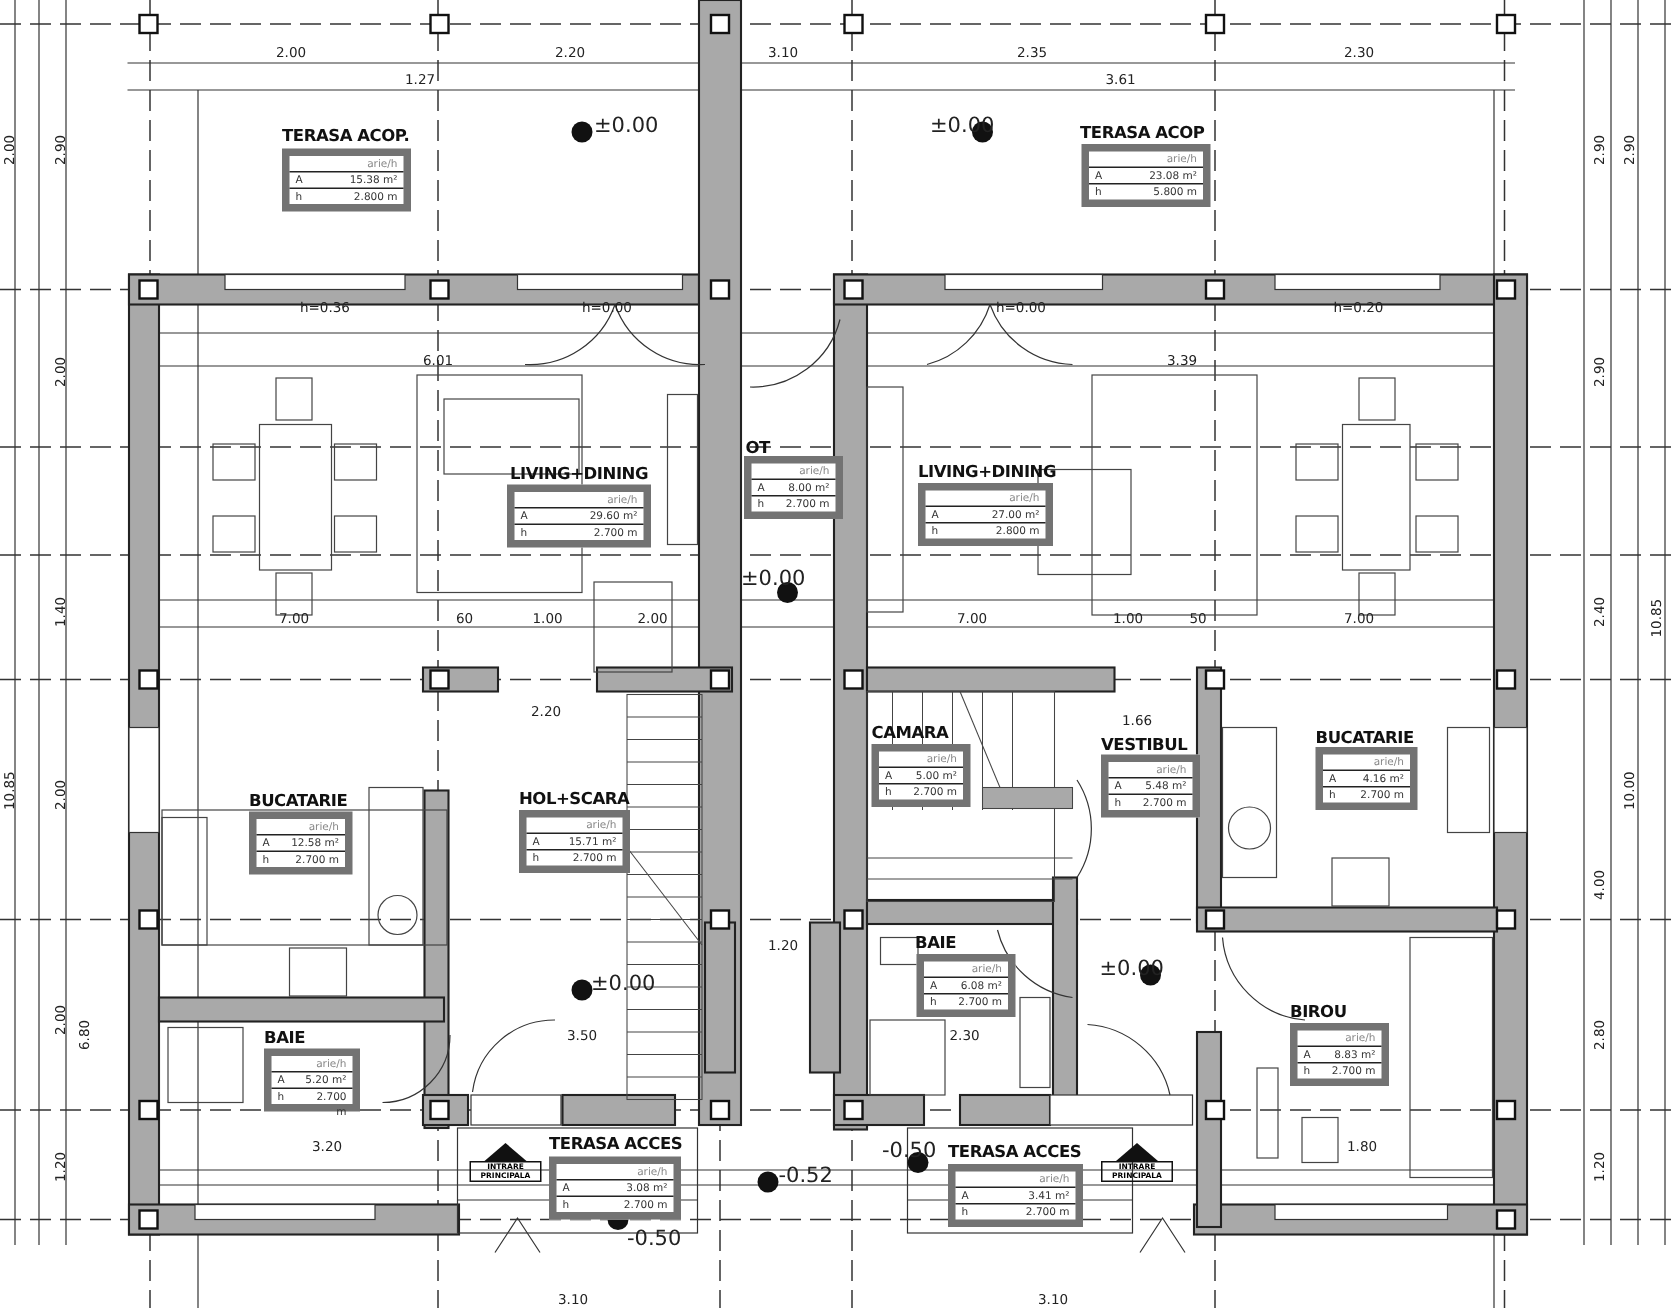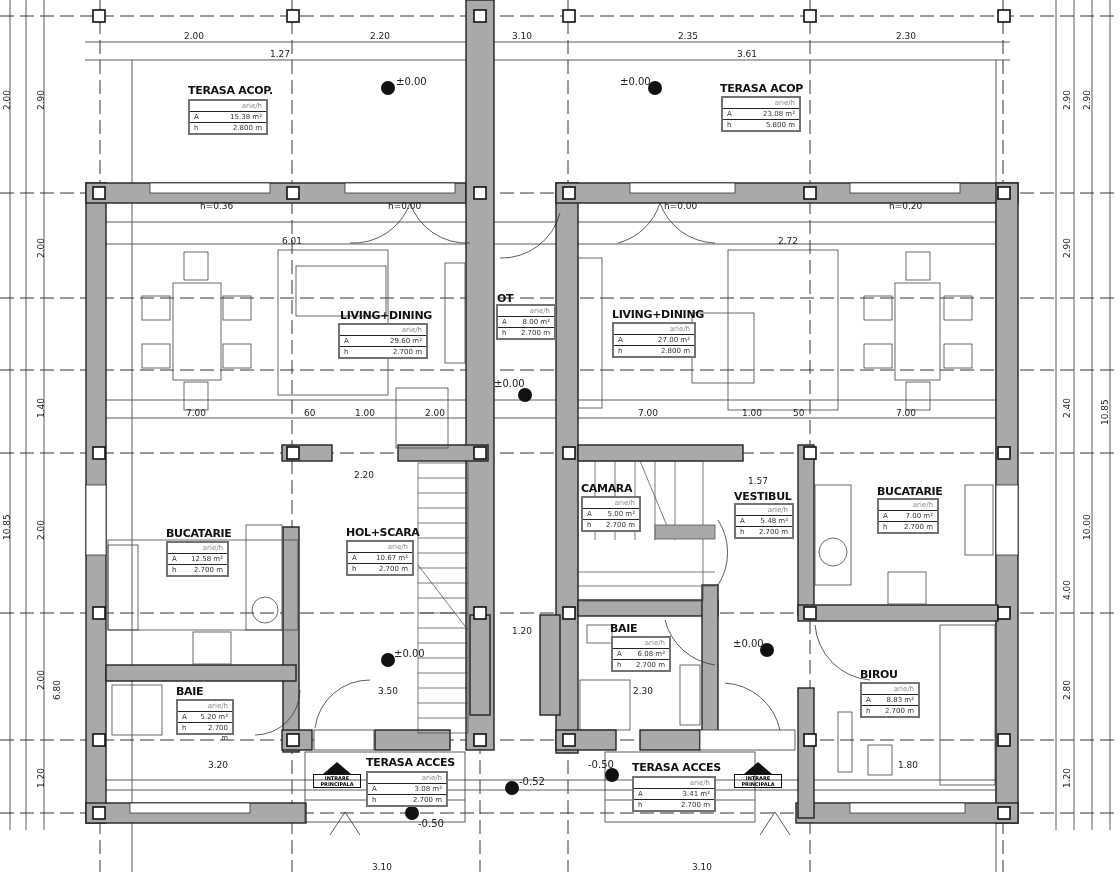--- a/index.html
+++ b/index.html
@@ -1,26 +1,26 @@
 <!DOCTYPE html>
 <html><head>
 <meta charset="utf-8">
 <style>
   html,body{margin:0;padding:0;background:#ffffff;}
   body{width:1120px;height:872px;overflow:hidden;position:relative;font-family:"DejaVu Sans",sans-serif;}
   #plan{position:absolute;left:0;top:0;width:1120px;height:872px;}
   .lbl{position:absolute;font-family:"DejaVu Sans",sans-serif;font-weight:bold;font-size:11px;color:#111;letter-spacing:-0.3px;white-space:nowrap;}
-  .rtab{position:absolute;border:2px solid #737373;background:#fff;font-size:7px;color:#333;font-family:"DejaVu Sans",sans-serif;}
+  .rtab{position:absolute;border:5px solid #737373;background:#fff;font-size:7px;color:#333;font-family:"DejaVu Sans",sans-serif;}
   .rtab .r{height:10px;line-height:10px;border-top:1px solid #222;display:flex;}
   .rtab .r:first-child{border-top:none;justify-content:flex-end;padding-right:4px;color:#888;}
   .rtab .k{width:18px;padding-left:4px;}
   .rtab .v{flex:1;text-align:right;padding-right:4px;}
   .dim{position:absolute;font-family:"DejaVu Sans",sans-serif;font-size:9px;color:#222;white-space:nowrap;}
   .dimv{position:absolute;font-family:"DejaVu Sans",sans-serif;font-size:9px;color:#222;white-space:nowrap;transform:rotate(-90deg);transform-origin:left top;}
-  .lvl{position:absolute;font-size:10px;color:#222;font-family:"DejaVu Sans",sans-serif;}
+  .lvl{position:absolute;font-size:14px;color:#222;font-family:"DejaVu Sans",sans-serif;}
   .north{position:absolute;width:48px;height:24px;text-align:center;}
   .north .tri{width:0;height:0;border-left:14px solid transparent;border-right:14px solid transparent;border-bottom:12px solid #111;margin:0 auto;}
   .north .box{border:1px solid #111;font-size:5px;line-height:6px;font-weight:bold;}
 </style>
 </head>
 <body>
 
 <svg id="plan" viewBox="0 0 1120 872" xmlns="http://www.w3.org/2000/svg">
   <g stroke="#333" stroke-width="1" stroke-dasharray="14,6" fill="none">
     <line x1="0" y1="16" x2="1120" y2="16"></line>
@@ -337,21 +337,21 @@
     </div>
 </div>
 
 <div class="lbl" style="left:346px;top:526px">HOL+SCARA</div>
 <div class="rtab" style="left:346px;top:540px;width:64px">
   <div class="r">
       <span>arie/h</span>
     </div>
   <div class="r">
       <span class="k">A</span>
-      <span class="v">10.67 m²</span>
+      <span class="v">15.71 m²</span>
     </div>
   <div class="r">
       <span class="k">h</span>
       <span class="v">2.700 m</span>
     </div>
 </div>
 
 <div class="lbl" style="left:581px;top:482px">CAMARA</div>
 <div class="rtab" style="left:581px;top:496px;width:56px">
   <div class="r">
@@ -382,21 +382,21 @@
     </div>
 </div>
 
 <div class="lbl" style="left:877px;top:485px">BUCATARIE</div>
 <div class="rtab" style="left:877px;top:498px;width:58px">
   <div class="r">
       <span>arie/h</span>
     </div>
   <div class="r">
       <span class="k">A</span>
-      <span class="v">7.00 m²</span>
+      <span class="v">4.16 m²</span>
     </div>
   <div class="r">
       <span class="k">h</span>
       <span class="v">2.700 m</span>
     </div>
 </div>
 
 <div class="lbl" style="left:176px;top:685px">BAIE</div>
 <div class="rtab" style="left:176px;top:699px;width:54px">
   <div class="r">
@@ -497,36 +497,36 @@
 <div class="dim" style="left:896px;top:31px">2.30</div>
 <div class="dim" style="left:270px;top:49px">1.27</div>
 <div class="dim" style="left:737px;top:49px">3.61</div>
 
 <div class="dim" style="left:200px;top:201px">h=0.36</div>
 <div class="dim" style="left:388px;top:201px">h=0.00</div>
 <div class="dim" style="left:664px;top:201px">h=0.00</div>
 <div class="dim" style="left:889px;top:201px">h=0.20</div>
 
 <div class="dim" style="left:282px;top:236px">6.01</div>
-<div class="dim" style="left:778px;top:236px">2.72</div>
+<div class="dim" style="left:778px;top:236px">3.39</div>
 
 <div class="dim" style="left:186px;top:408px">7.00</div>
 <div class="dim" style="left:304px;top:408px">60</div>
 <div class="dim" style="left:355px;top:408px">1.00</div>
 <div class="dim" style="left:425px;top:408px">2.00</div>
 <div class="dim" style="left:638px;top:408px">7.00</div>
 <div class="dim" style="left:742px;top:408px">1.00</div>
 <div class="dim" style="left:793px;top:408px">50</div>
 <div class="dim" style="left:896px;top:408px">7.00</div>
 
 <div class="dim" style="left:354px;top:470px">2.20</div>
 <div class="dim" style="left:512px;top:626px">1.20</div>
 <div class="dim" style="left:208px;top:760px">3.20</div>
 <div class="dim" style="left:378px;top:686px">3.50</div>
-<div class="dim" style="left:748px;top:476px">1.57</div>
+<div class="dim" style="left:748px;top:476px">1.66</div>
 <div class="dim" style="left:633px;top:686px">2.30</div>
 <div class="dim" style="left:898px;top:760px">1.80</div>
 
 <div class="dimv" style="left:2px;top:110px">2.00</div>
 <div class="dimv" style="left:36px;top:110px">2.90</div>
 <div class="dimv" style="left:36px;top:258px">2.00</div>
 <div class="dimv" style="left:36px;top:418px">1.40</div>
 <div class="dimv" style="left:36px;top:540px">2.00</div>
 <div class="dimv" style="left:36px;top:690px">2.00</div>
 <div class="dimv" style="left:36px;top:788px">1.20</div>

